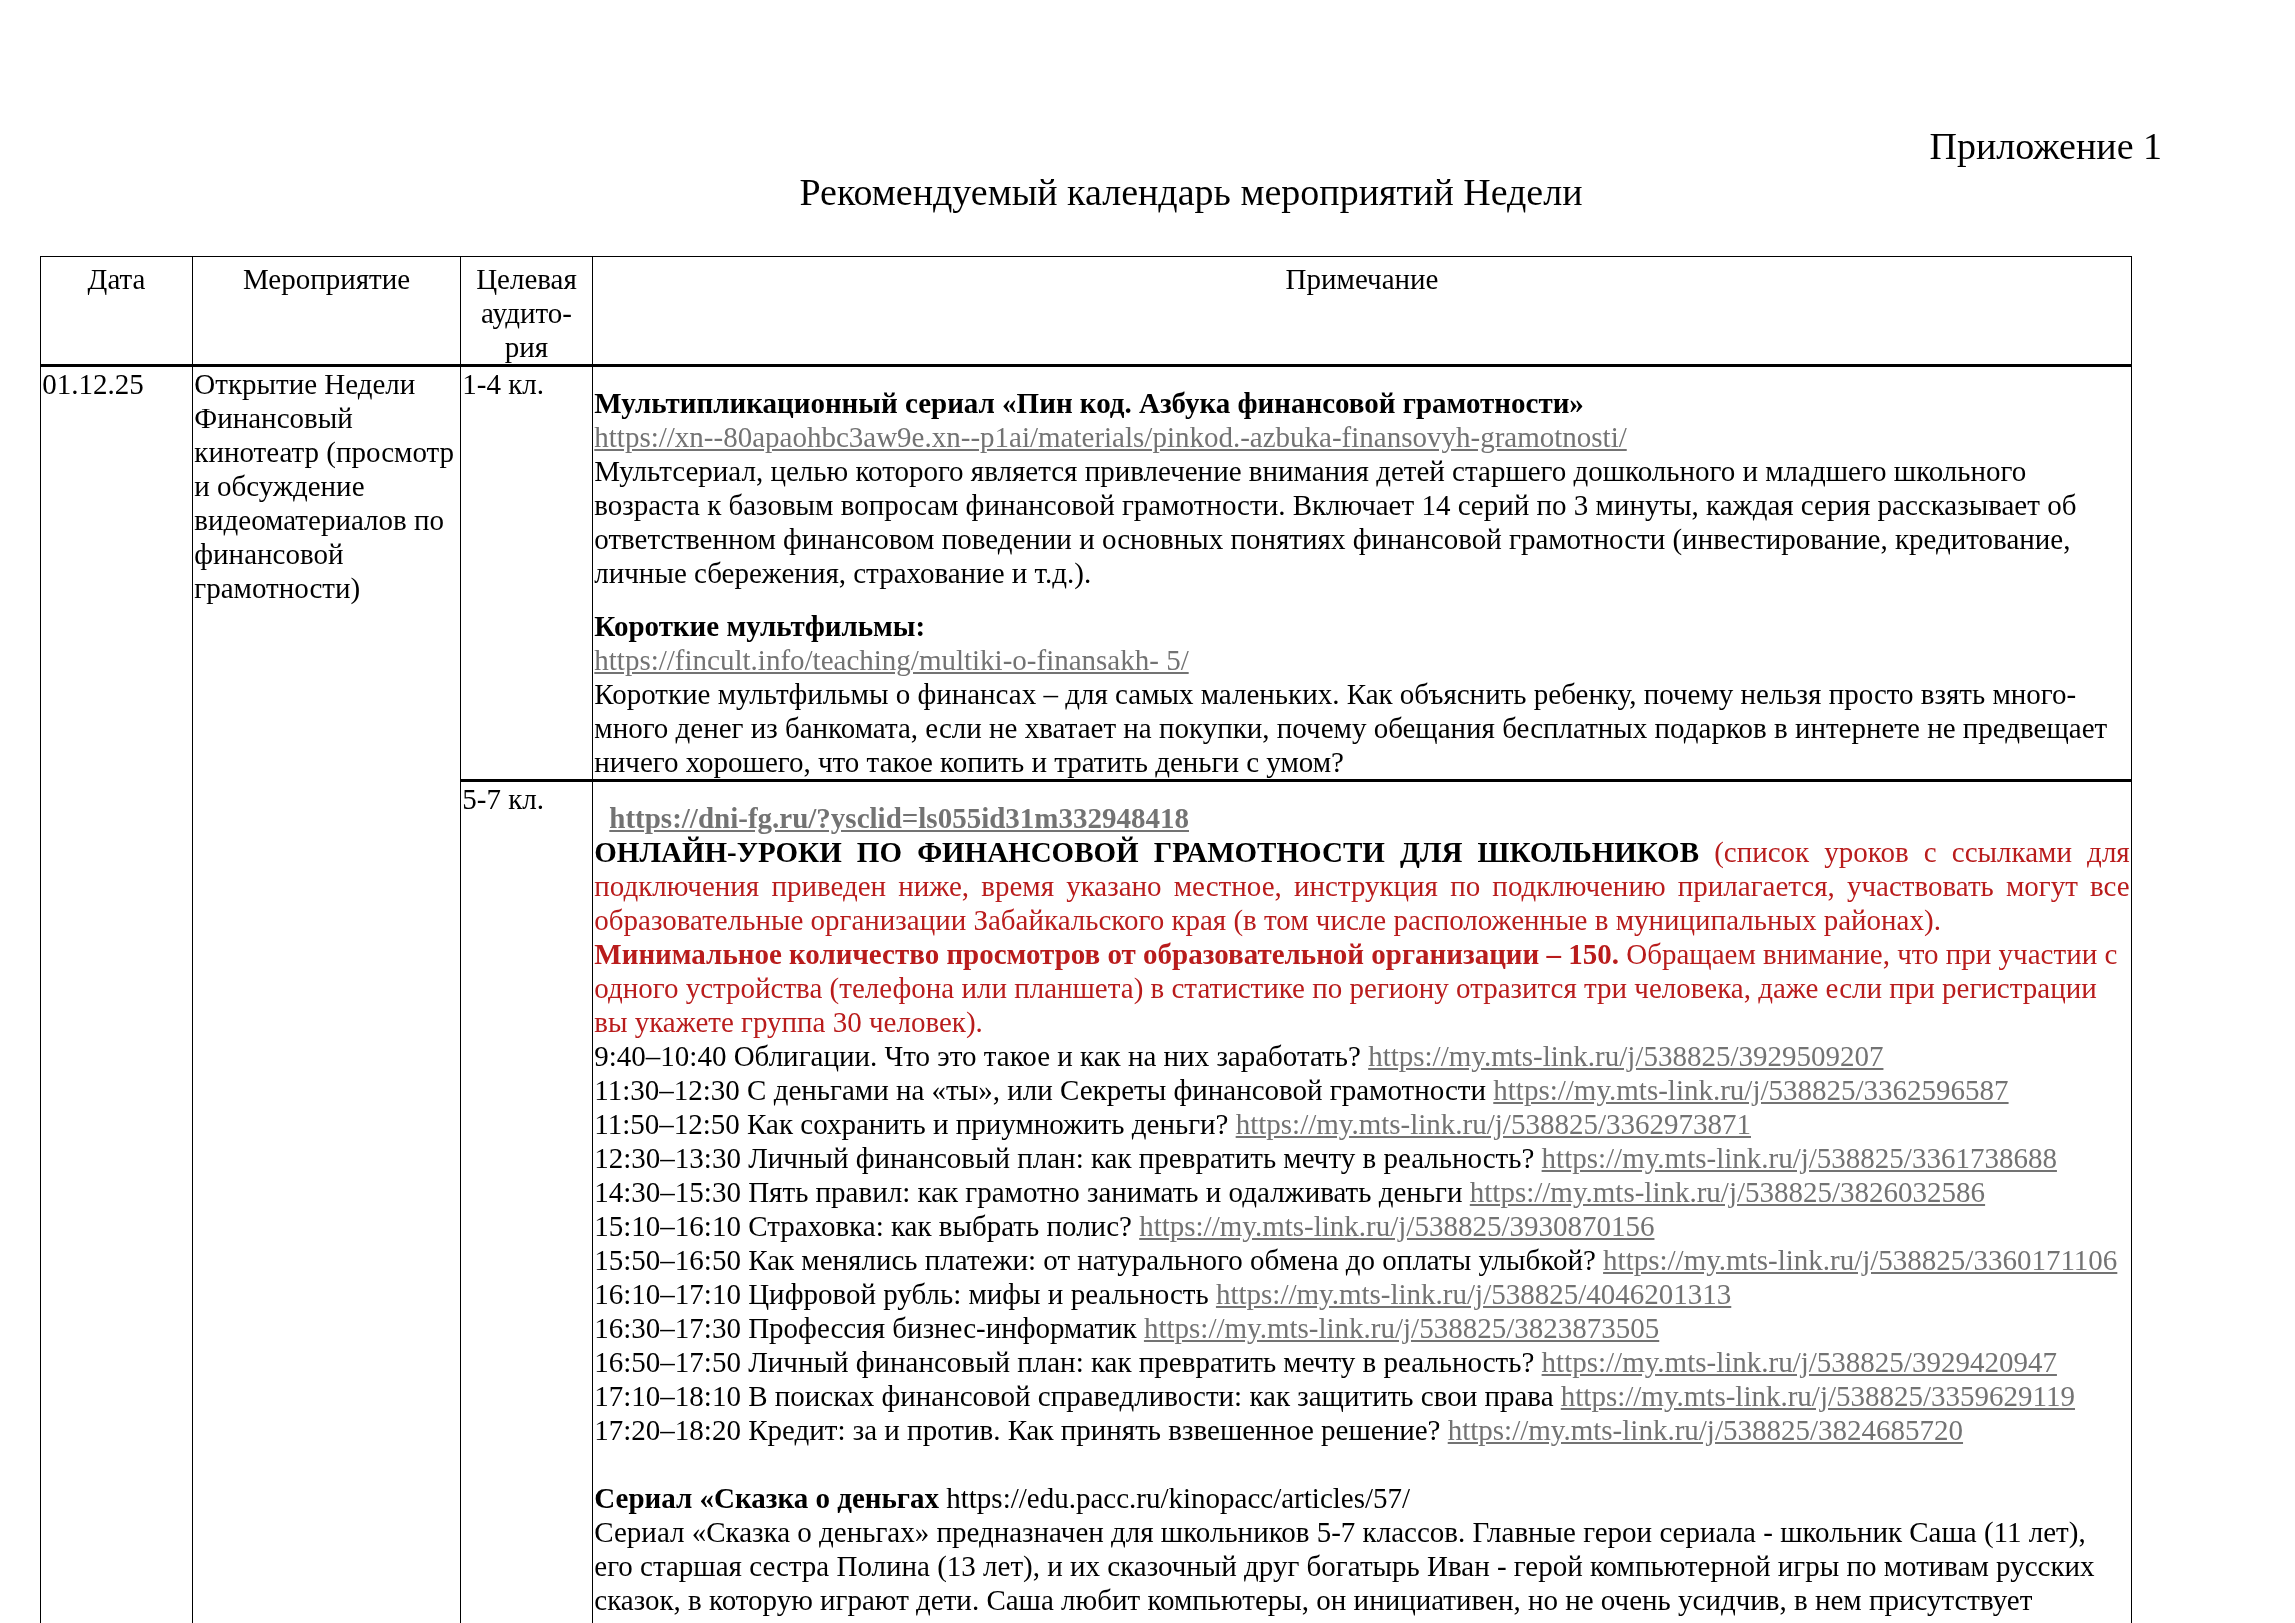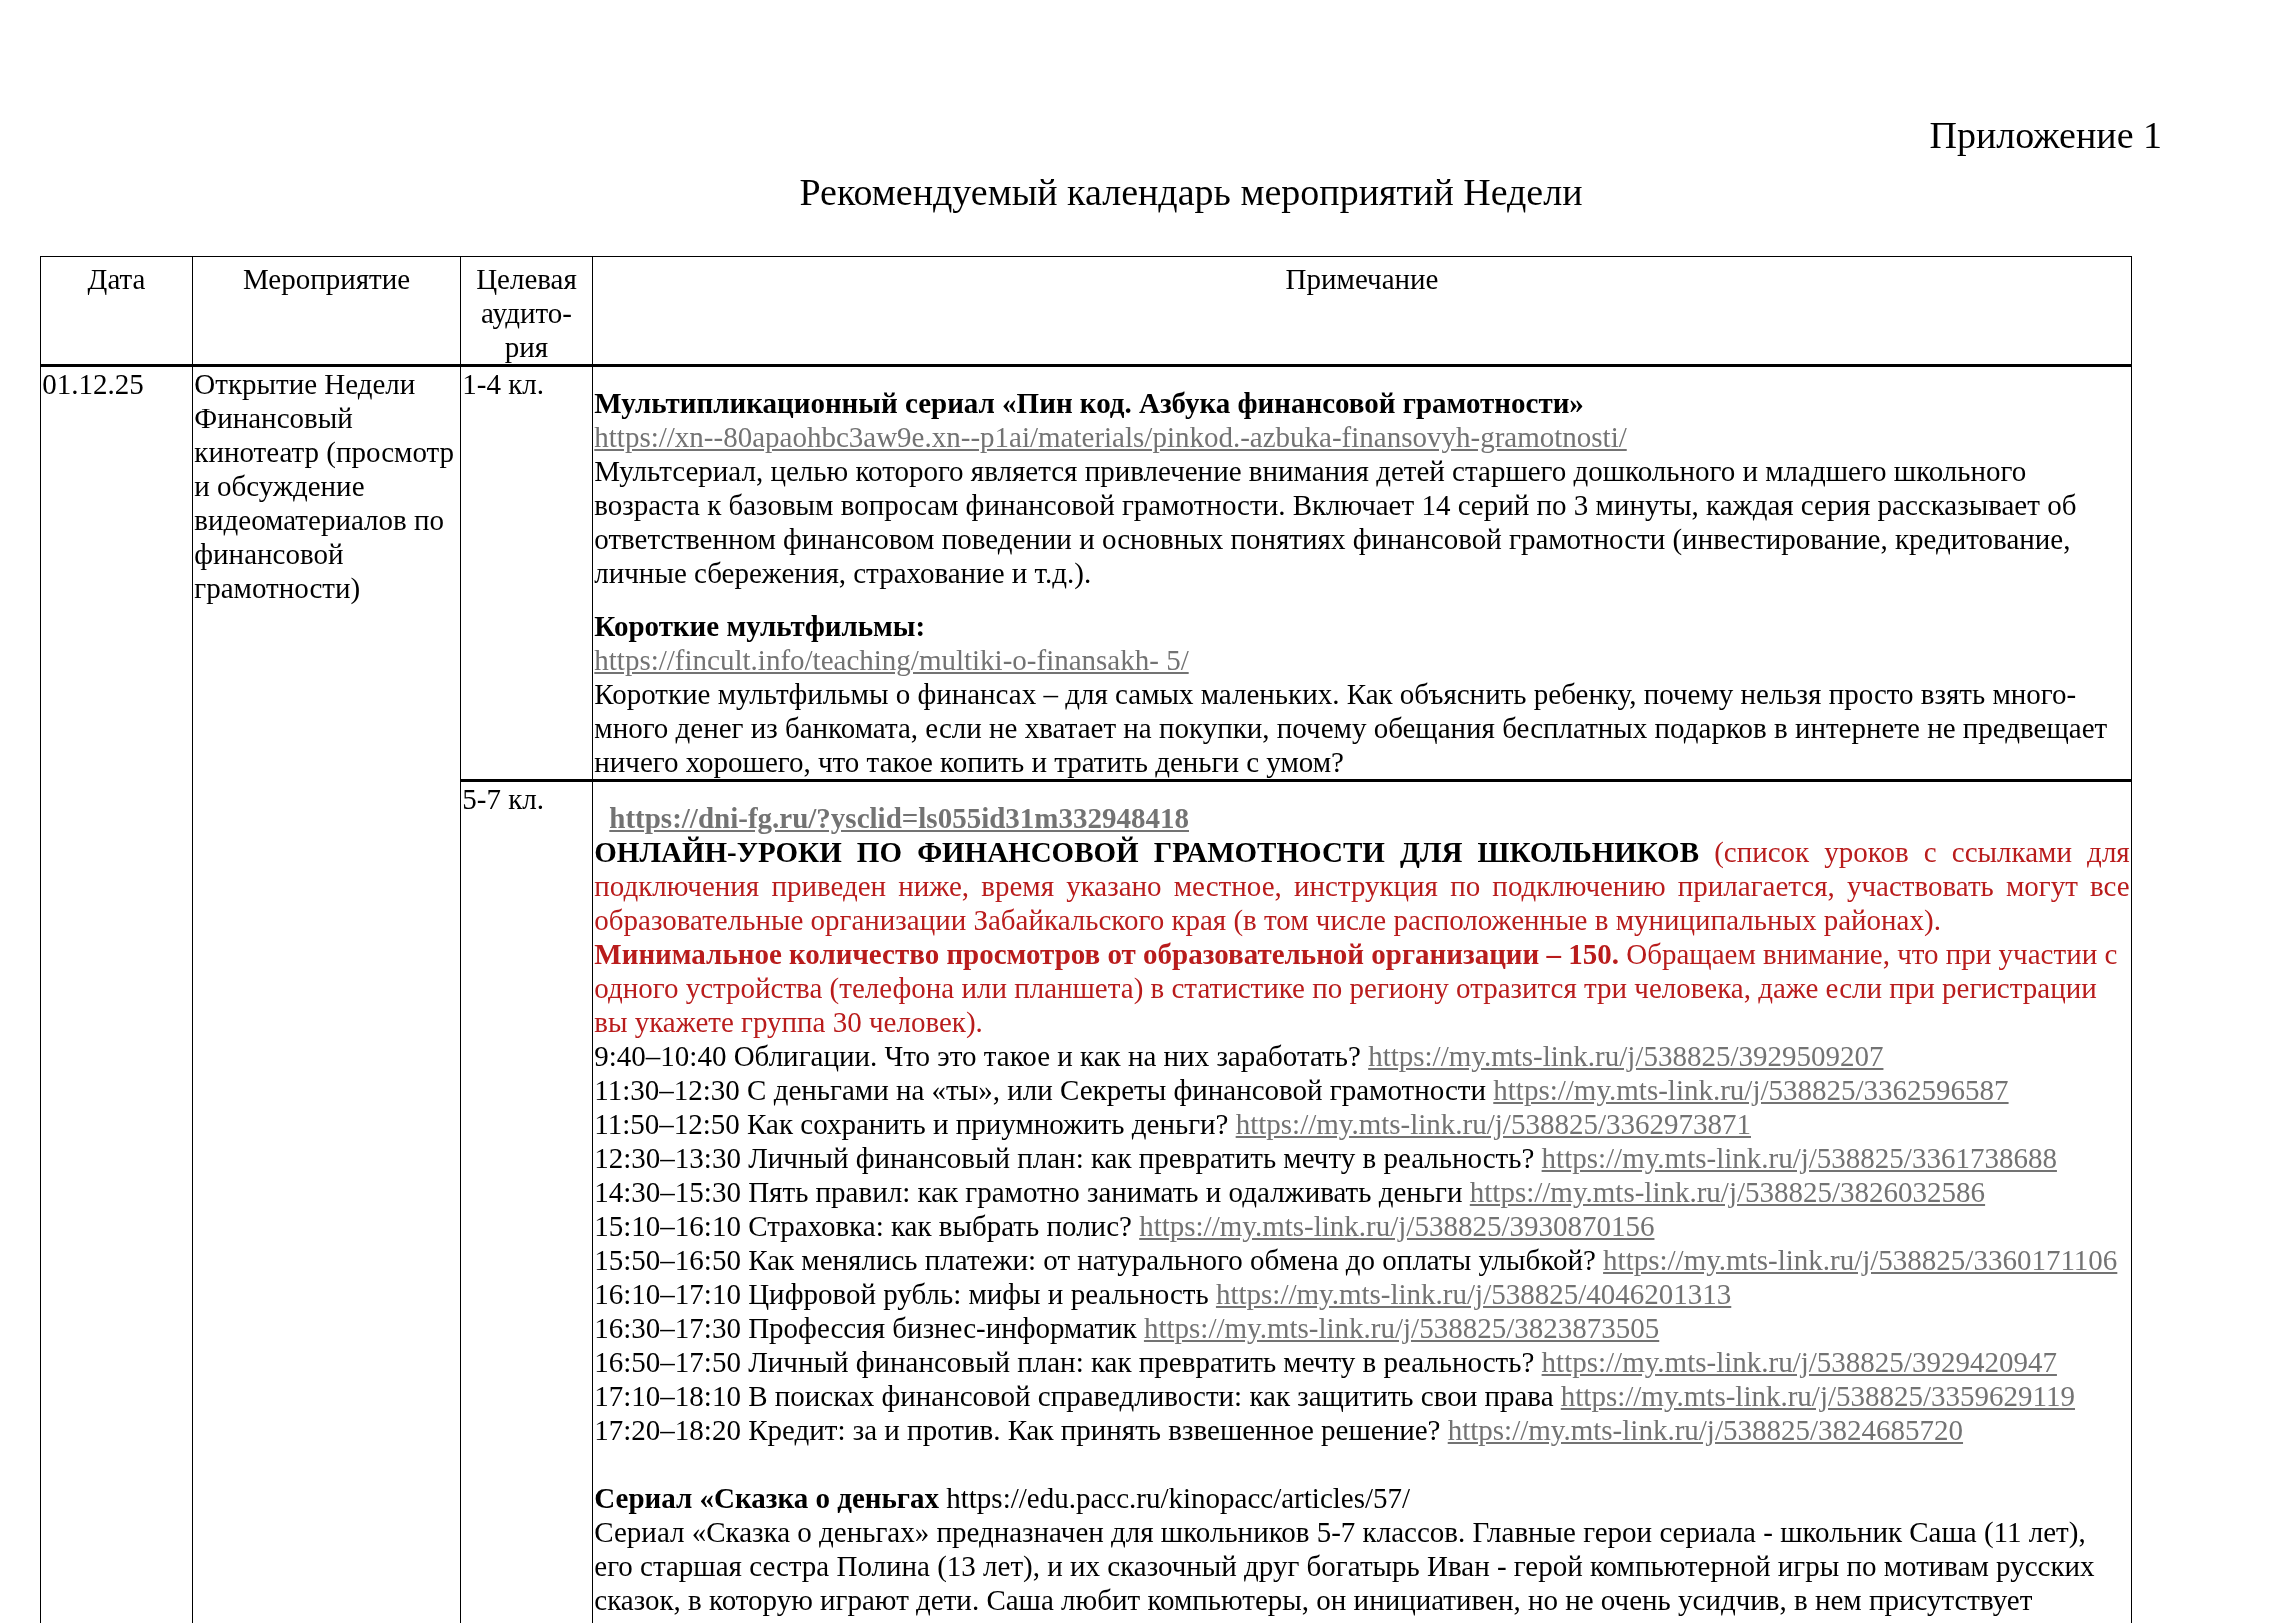--- a/index.html
+++ b/index.html
@@ -1,18 +1,18 @@
 <!DOCTYPE html>
 <html style="font-size:10.5px"><head>
 <meta charset="utf-8">
 <style>
   html, body { margin:0; padding:0; background:#ffffff; }
   body { width:2295px; height:1623px; position:relative; overflow:hidden;
          font-family:"Liberation Serif", serif; color:#000; }
-  .appendix { position:absolute; right:133px; top:112px; font-size:38px; line-height:46px; }
+  .appendix { position:absolute; right:133px; top:123px; font-size:38px; line-height:46px; }
   .title { position:absolute; left:0; width:2382px; top:169px; text-align:center; font-size:38px; line-height:46px; }
   table.cal { position:absolute; left:40px; top:256px; width:2092px; border-collapse:collapse; table-layout:fixed; }
   table.cal td, table.cal th { border:1.3px solid #000; vertical-align:top; padding:0 1.3px; font-size:29px; line-height:34px; font-weight:normal; }
   table.cal th { text-align:center; padding-top:5.2px; }
   table.cal tr.head th { border-bottom:3.3px solid #000; height:98px; }
   .c-date { width:152px; }
   .c-event { width:268px; }
   .c-aud { width:132px; }
   .c-note { width:auto; }
   td.note { text-align:left; }

